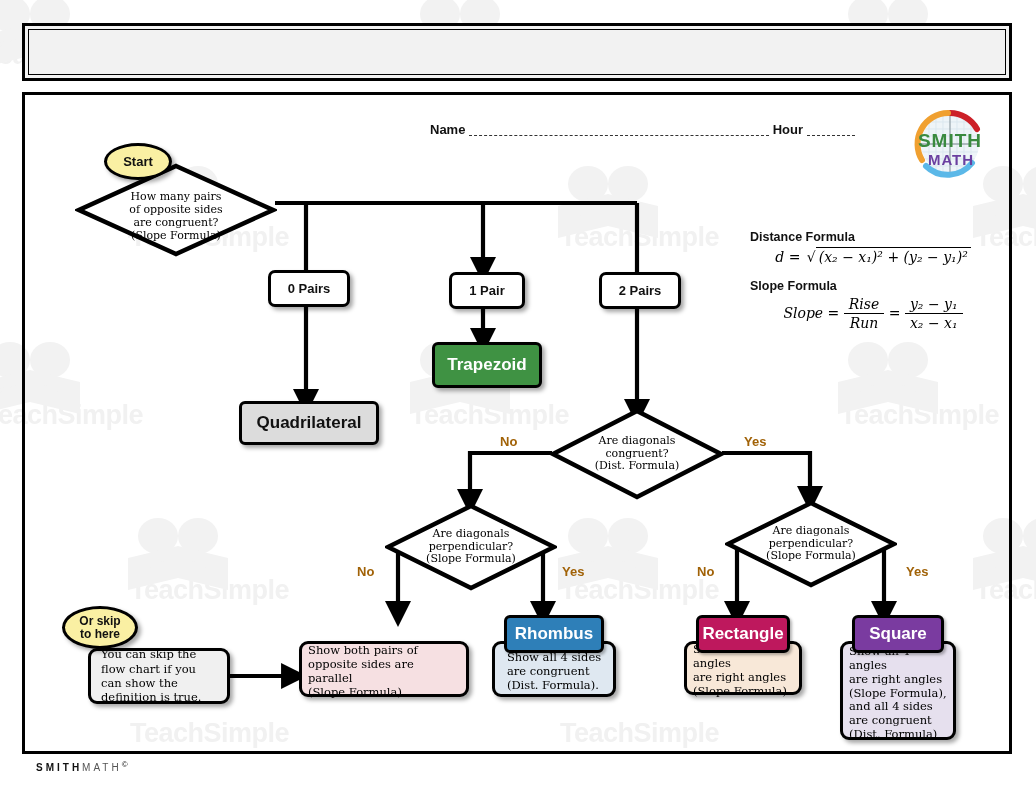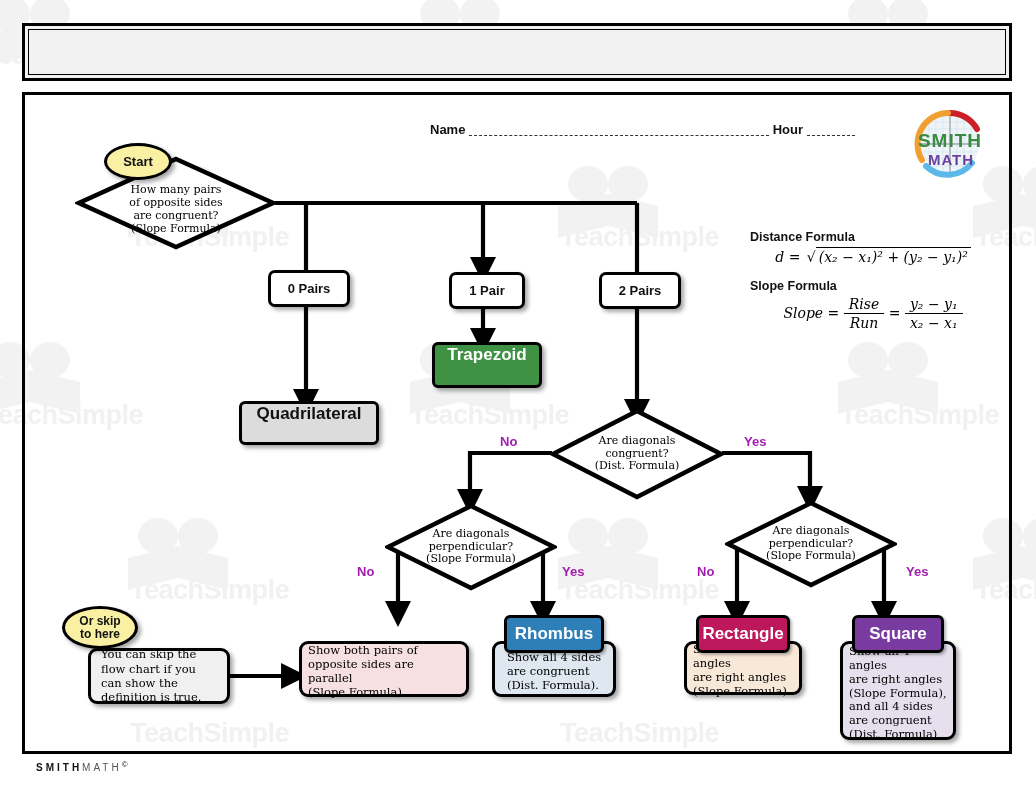--- a/index.html
+++ b/index.html
@@ -91,21 +91,21 @@
   .pillbox{
     position:absolute;z-index:5;border:3.5px solid #000;border-radius:7px;background:#fff;
     display:flex;align-items:center;justify-content:center;
     font-weight:bold;font-size:13px;color:#111;
     box-shadow:3px 3px 4px rgba(0,0,0,0.35);
   }
 
   
   .resbox{
     position:absolute;z-index:5;border:3.5px solid #000;border-radius:6px;
-    display:flex;align-items:flex-start;justify-content:center;
+    display:flex;align-items:center;justify-content:center;
     font-weight:bold;font-size:17px;color:#fff;
     box-shadow:3px 3px 4px rgba(0,0,0,0.35);
   }
   .resbox.gray{background:#dcdcdc;color:#111;}
 
   
   .card{position:absolute;z-index:5;}
   .card .head{
     position:absolute;left:12px;top:0;right:12px;height:32px;
     border:3.5px solid #000;border-radius:6px;
@@ -125,21 +125,21 @@
   
   .notebox{
     position:absolute;z-index:5;border:3.5px solid #000;border-radius:9px;background:#f0f0f0;
     font-family:"DejaVu Serif",serif;font-size:11.5px;line-height:1.25;color:#000;
     display:flex;align-items:center;padding:6px 10px;box-sizing:border-box;
     box-shadow:3px 3px 4px rgba(0,0,0,0.35);
   }
 
   
   .blabel{
-    position:absolute;z-index:6;font-weight:bold;font-size:13px;color:#a21caf;
+    position:absolute;z-index:6;font-weight:bold;font-size:13px;color:#a16207;
     font-family:"Liberation Sans",sans-serif;
   }
 
   
   .formulas{position:absolute;z-index:4;left:748px;top:230px;width:250px;}
   .f-head{font-weight:bold;font-size:12.5px;color:#111;margin:0 0 3px 2px;}
   .f-body{
     font-family:"DejaVu Serif",serif;font-style:italic;font-size:14px;color:#000;
     text-align:center;margin-bottom:14px;
   }
@@ -351,21 +351,21 @@
       <path d="M398 549 L398 612" marker-end="url(#ah)"></path>
       <path d="M543 549 L543 612" marker-end="url(#ah)"></path>
 
       <path d="M737 546 L737 612" marker-end="url(#ah)"></path>
       <path d="M884 546 L884 612" marker-end="url(#ah)"></path>
 
       <path d="M228 676 L292 676" marker-end="url(#ah)"></path>
     </g>
   </svg>
 
-  <div class="diamond" style="left:75px;top:155px;width:202px;height:96px;">
+  <div class="diamond" style="left:75px;top:162px;width:202px;height:96px;">
     <svg viewBox="0 0 202 96" style="position:absolute;inset:0;">
       <path d="M101 4 L198 48 L101 92 L4 48 Z" fill="#fff" stroke="#000" stroke-width="4.5"></path>
     </svg>
     <div class="dtext" style="padding-top:14px;">
       <span>How many pairs</span>
       <span>of opposite sides</span>
       <span>are congruent?</span>
       <span>(Slope Formula)</span>
     </div>
   </div>

